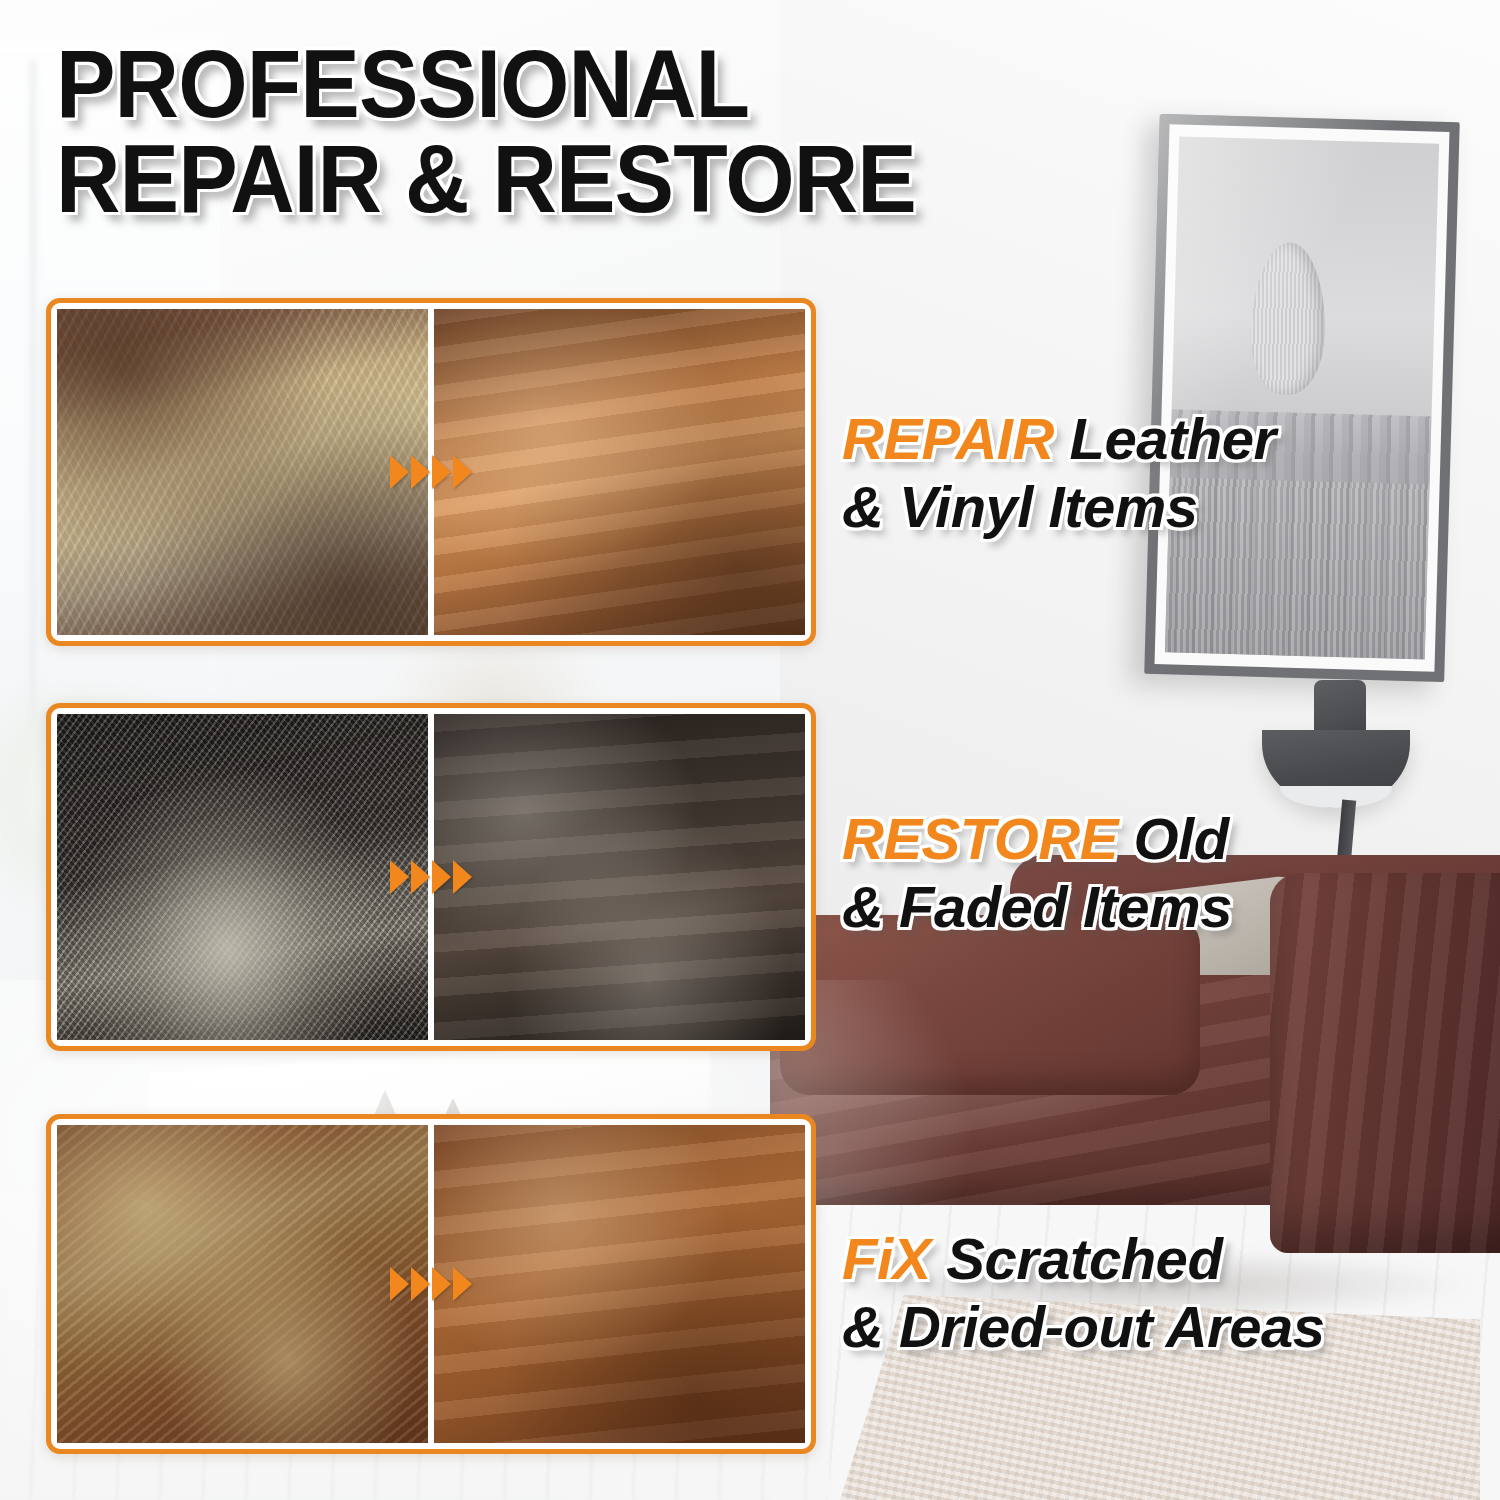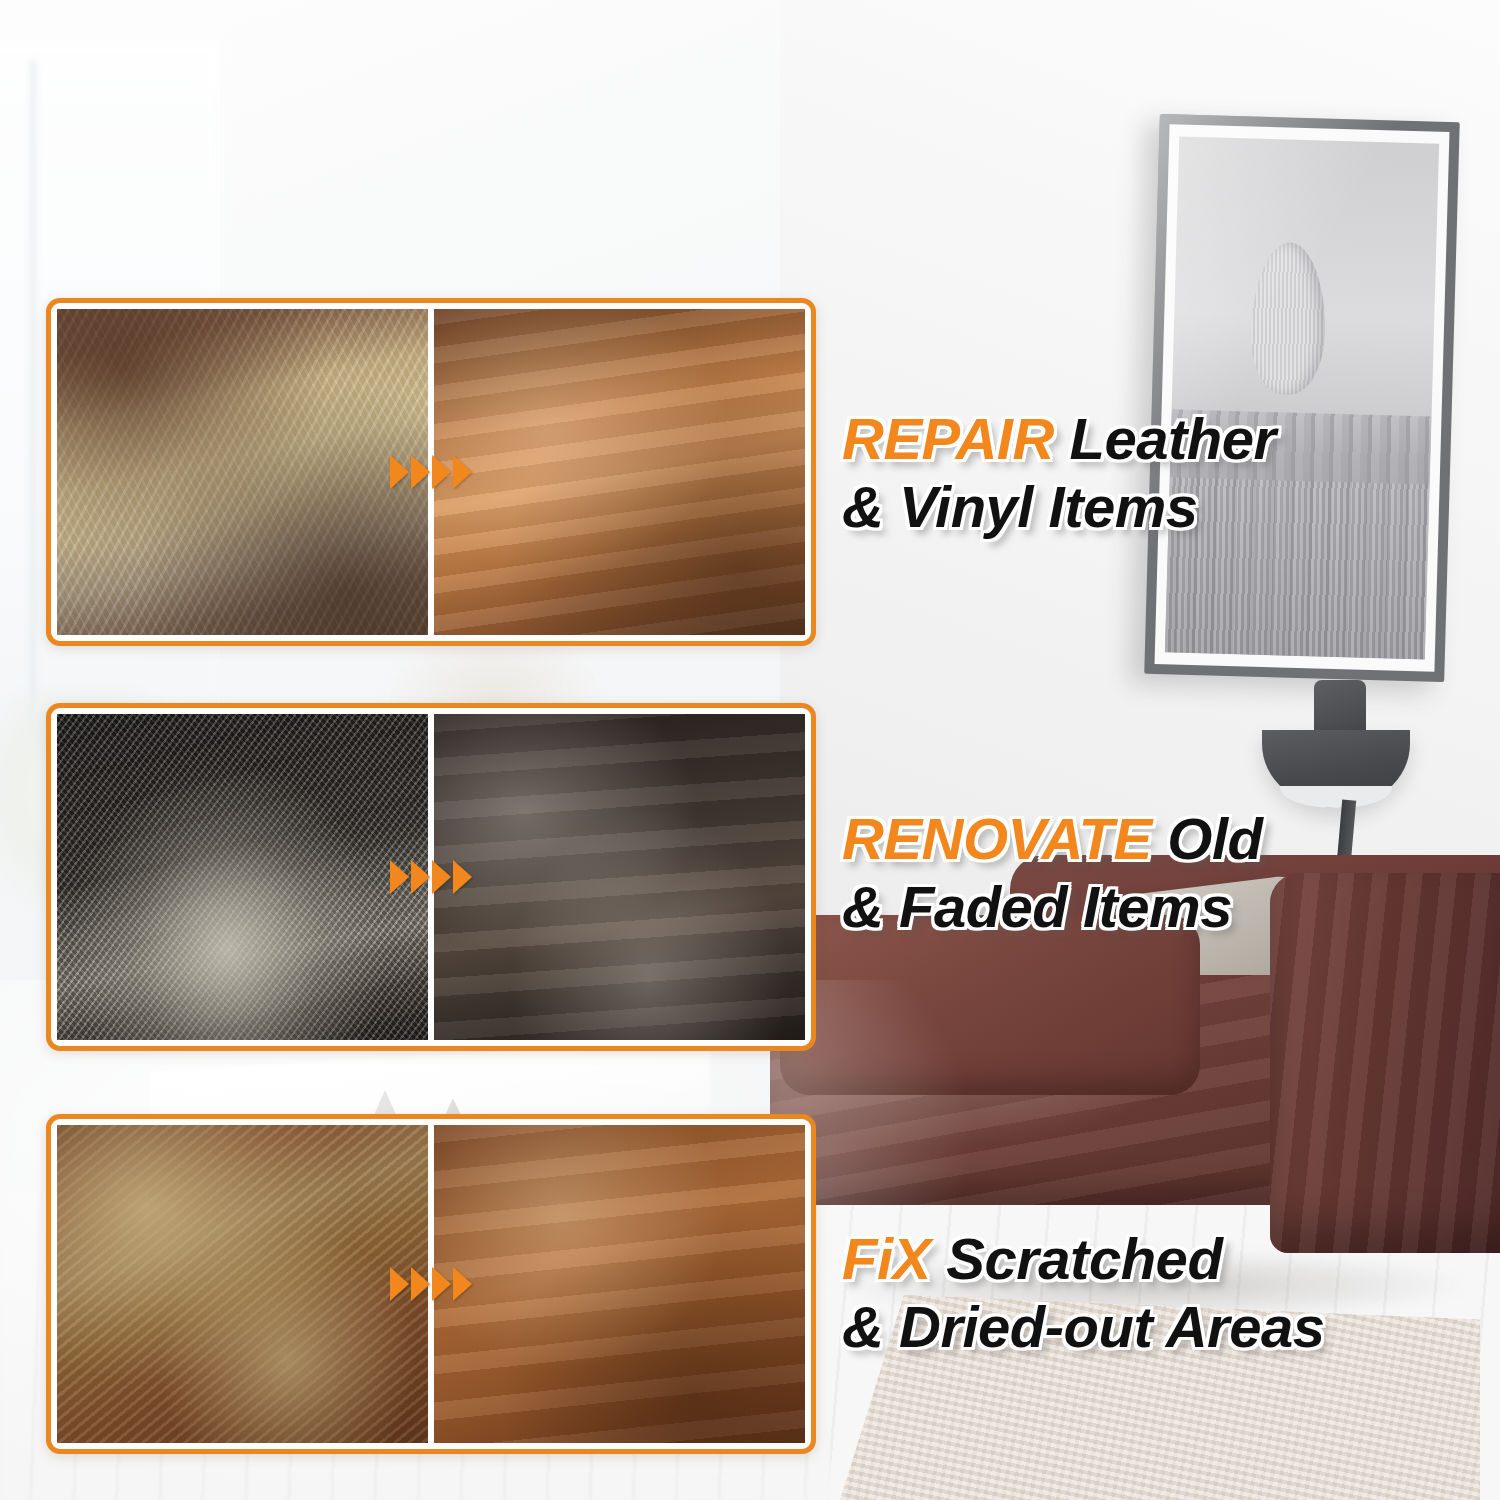--- a/index.html
+++ b/index.html
@@ -236,20 +236,24 @@
       <div class="sofa-back"></div>
       <div class="sofa-pillow"></div>
       <div class="sofa-seat"></div>
       <div class="sofa-cushion"></div>
       <div class="sofa-armR"></div>
     </div>
     <div class="rug"></div>
     <div class="bg-glow"></div>
   </div>
 
+  <div class="headline">
+    <div class="hl-line">PROFESSIONAL</div>
+    <div class="hl-line">REPAIR &amp; RESTORE</div>
+  </div>
 
   <div class="panel" style="left:46px;top:298px;width:770px;height:348px;">
     <div class="panel-inner">
       <div class="photo p1-before"></div>
       <div class="photo p1-after"></div>
       <div class="chev-wrap">
         <span class="chev"></span>
         <span class="chev"></span>
         <span class="chev"></span>
         <span class="chev"></span>
@@ -285,21 +289,21 @@
 
   <div class="callout" style="left:842px;top:405px;">
     <div class="cl-line">
       <span class="cl-accent">REPAIR</span><span> Leather</span>
     </div>
     <div class="cl-line">&amp; Vinyl Items</div>
   </div>
 
   <div class="callout" style="left:842px;top:805px;">
     <div class="cl-line">
-      <span class="cl-accent">RENOVATE</span><span> Old</span>
+      <span class="cl-accent">RESTORE</span><span> Old</span>
     </div>
     <div class="cl-line">&amp; Faded Items</div>
   </div>
 
   <div class="callout" style="left:842px;top:1225px;">
     <div class="cl-line">
       <span class="cl-accent">FiX</span><span> Scratched</span>
     </div>
     <div class="cl-line">&amp; Dried-out Areas</div>
   </div>

